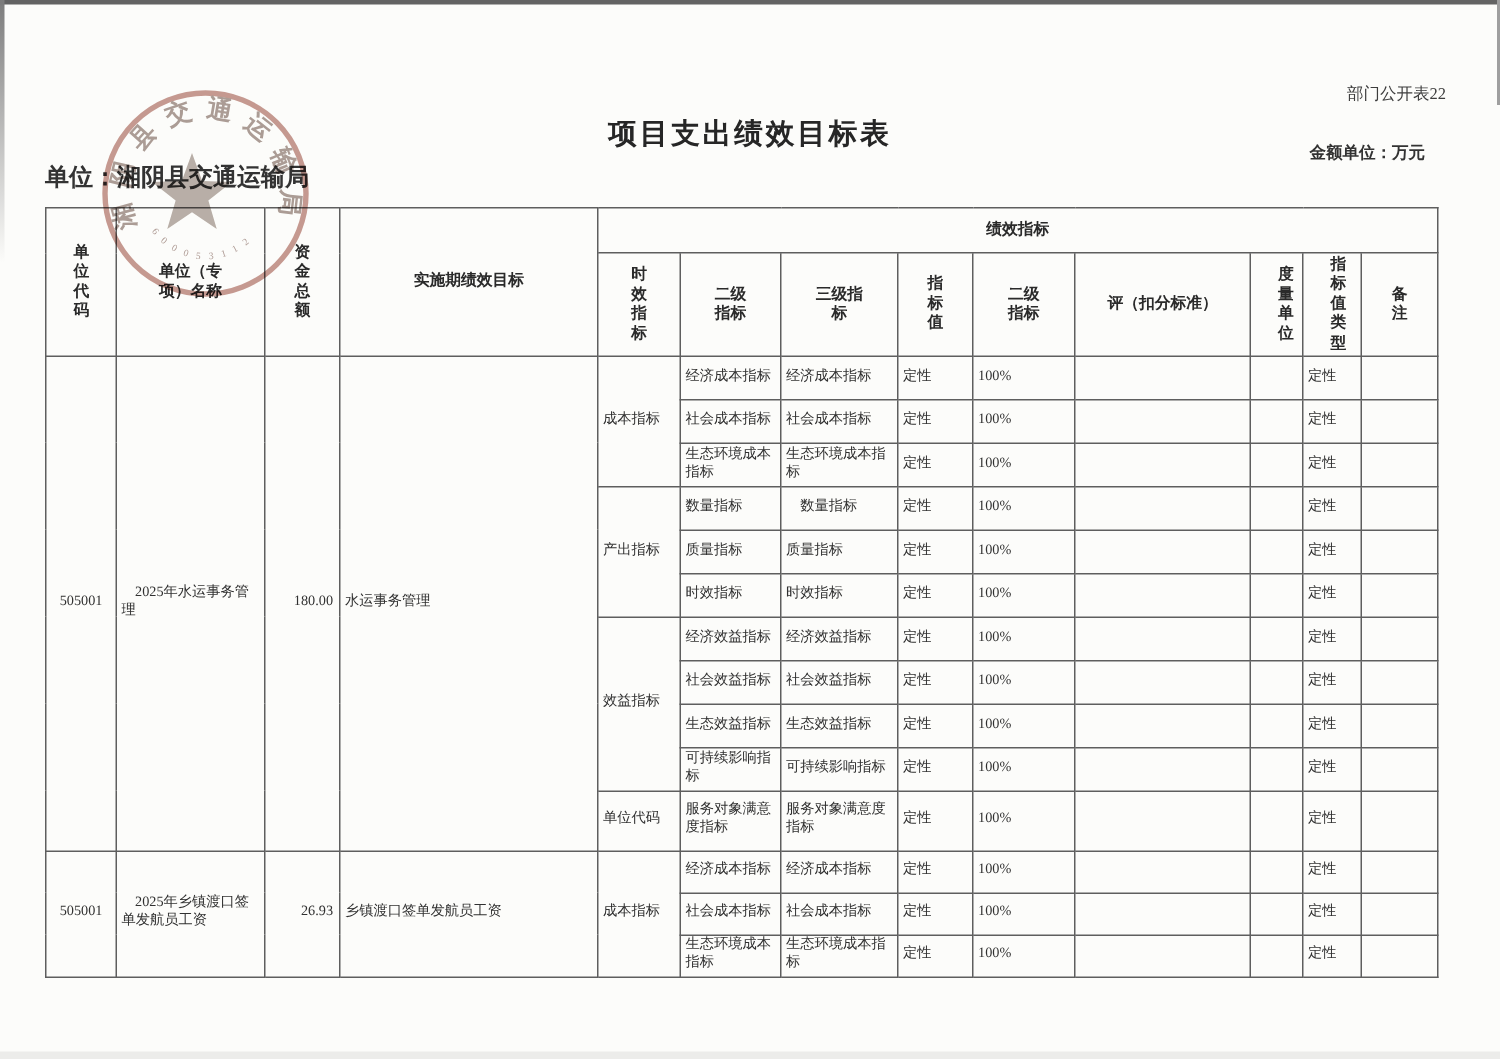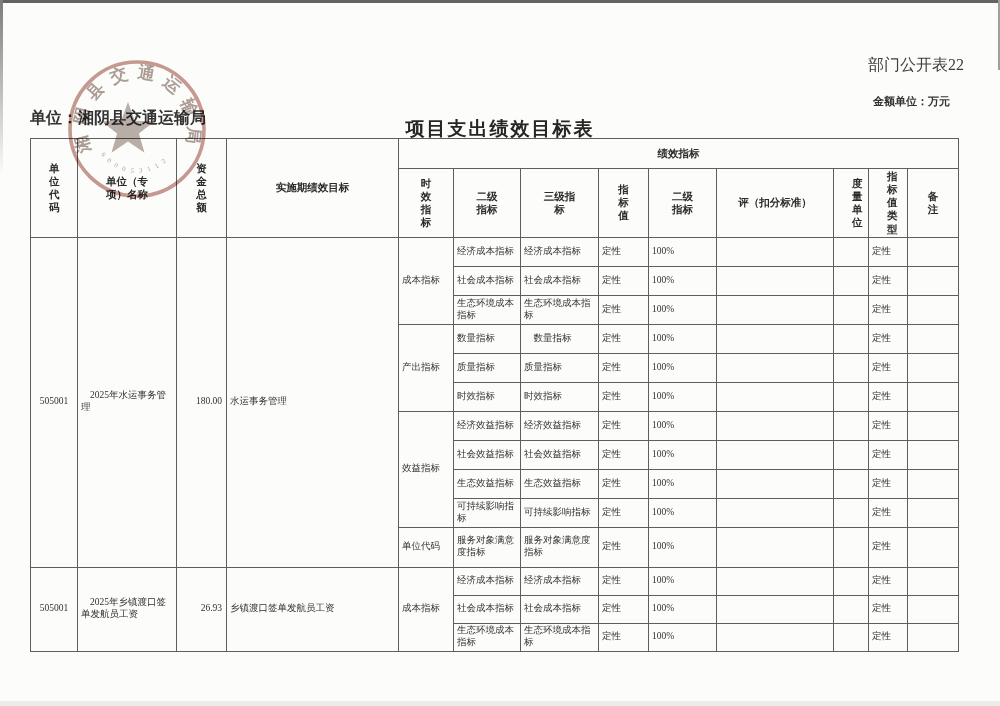--- a/index.html
+++ b/index.html
@@ -8,23 +8,23 @@
     background:#fcfcfa;color:#2e2e2e;
     font-family:"Liberation Serif","DejaVu Serif",serif;
   }
   
   .edge-top{position:absolute;left:0;top:0;width:100%;height:3px;background:#636363;}
   .edge-left{position:absolute;left:0;top:0;width:3px;height:175px;
     background:linear-gradient(#7c7c7c,rgba(124,124,124,0));}
   .edge-right{position:absolute;right:0;top:0;width:2px;height:70px;background:#9f9f9f;}
   .edge-bottom{position:absolute;left:0;bottom:0;width:100%;height:5px;background:#ececea;}
 
-  .corner-label{position:absolute;top:55px;right:36px;font-size:16px;color:#3d3d3d;}
+  .corner-label{position:absolute;top:55px;right:36px;font-size:11px;color:#3d3d3d;}
   .doc-title{position:absolute;top:76px;left:0;width:100%;text-align:center;
-    font-size:19px;font-weight:bold;letter-spacing:2px;color:#262626;margin-top:40px;}
+    font-size:19px;font-weight:bold;letter-spacing:2px;color:#262626;}
   .unit-label{position:absolute;top:108px;left:30px;font-size:16px;font-weight:bold;color:#333;}
   .amount-label{position:absolute;top:94px;right:50px;font-size:11px;font-weight:bold;color:#333;}
 
   table.perf{
     position:absolute;left:30px;top:138px;width:928px;
     border-collapse:collapse;table-layout:fixed;
   }
   .perf col.c1{width:47px}.perf col.c2{width:99px}.perf col.c3{width:50px}
   .perf col.c4{width:172px}.perf col.c5{width:55px}.perf col.c6{width:67px}
   .perf col.c7{width:78px}.perf col.c8{width:50px}.perf col.c9{width:68px}

